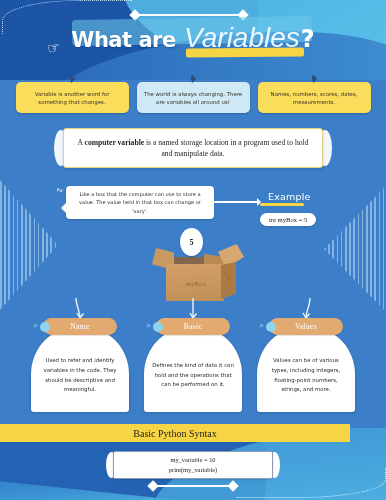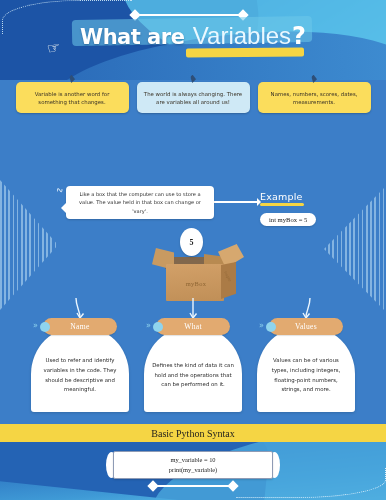--- a/index.html
+++ b/index.html
@@ -64,23 +64,24 @@
     z-index: 5;
   }
   .t-what {
     font-family: "DejaVu Sans", sans-serif;
     font-weight: 900; font-size: 21px; color: #ffffff;
     letter-spacing: -0.5px;
     text-shadow: 0 1px 2px rgba(0,40,90,.4);
   }
   .t-var {
     font-family: "Liberation Sans", sans-serif;
-    font-weight: 400; font-size: 24px; color: #eaf8ff;
+    font-weight: 400; font-size: 28px; color: #eaf8ff;
     letter-spacing: 0px; margin-left: 4px;
     position: relative;
+    font-style: italic;
   }
   .t-q {
     font-family: "DejaVu Sans", sans-serif;
     font-weight: 900; font-size: 24px; color: #ffffff; margin-left: 1px;
   }
   .t-highlight {
     position: absolute; left: 186px; top: 48px; width: 118px; height: 9px;
     background: #f5d544; border-radius: 2px; z-index: 4;
     transform: rotate(-.6deg);
   }
@@ -176,21 +177,21 @@
     content: ""; position: absolute; right: -1px; top: -3px;
     border: 4px solid transparent; border-left-color: #ffffff; border-right: 0;
   }
 
   
   .example {
     position: absolute; left: 260px; top: 191px; z-index: 6;
   }
   .ex-label {
     font-family: "DejaVu Sans", sans-serif;
-    font-size: 9.5px; color: #ffffff; letter-spacing: .2px;
+    font-size: 9.5px; color: #ffffff; letter-spacing: .2px; margin-left: 8px;
   }
   .ex-underline {
     width: 44px; height: 3px; background: #f5d544; margin-top: 1px; border-radius: 2px;
   }
   .ex-pill {
     margin-top: 7px; background: #ffffff; border-radius: 9px;
     padding: 3px 9px; display: inline-block;
     font-family: "Liberation Serif", serif;
     font-size: 6.6px; color: #1d1d1d; white-space: nowrap;
     box-shadow: 0 1px 2px rgba(0,0,0,.16);
@@ -296,21 +297,21 @@
     position: absolute; left: 150px; bottom: -40px; width: 330px; height: 110px;
     background: #4aa8dd; border-radius: 60% 40% 0 0; transform: rotate(-6deg); opacity:.8;
   }
   .dots-btm {
     position: absolute; right: 0px; bottom: 2px; width: 150px; height: 30px;
     border-bottom: 1.6px dotted #e3f3fc;
     border-right: 1.6px dotted #e3f3fc;
     border-radius: 0 0 60% 0; opacity: .95;
   }
   .syntax-banner {
-    position: absolute; left: 0; top: 424px; width: 386px; height: 18px;
+    position: absolute; left: 0; top: 424px; width: 350px; height: 18px;
     background: #f5d544; z-index: 6;
     display: flex; align-items: center; justify-content: center;
     font-family: "Liberation Serif", serif; font-size: 10px; color: #1d1d1d;
   }
   .codewrap { position: absolute; left: 113px; top: 451px; width: 160px; height: 28px; z-index: 7; }
   .code-ear {
     position: absolute; top: 1px; width: 11px; height: 26px;
     background: #ffffff; border-radius: 50%;
   }
   .code-ear.l { left: -7px; }
@@ -365,20 +366,27 @@
     <div class="note note-b">
       <span class="pin"></span>
       <span>The world is always changing. There are variables all around us!</span>
     </div>
     <div class="note note-y">
       <span class="pin"></span>
       <span>Names, numbers, scores, dates, measurements.</span>
     </div>
   </div>
 
+  <div class="defwrap">
+    <div class="def-ear l"></div>
+    <div class="def-ear r"></div>
+    <div class="def">
+      <span><span>A </span><b>computer variable</b><span> is a named storage location in a program used to hold and manipulate data.</span></span>
+    </div>
+  </div>
 
   <div class="scribble">∿</div>
   <div class="callout">
     <span>Like a box that the computer can use to store a value. The value held in that box can change or 'vary'.</span>
   </div>
   <div class="conn"></div>
 
   <div class="example">
     <div class="ex-label">Example</div>
     <div class="ex-underline"></div>
@@ -418,21 +426,21 @@
       <svg class="arrow-down" viewBox="0 0 12 20">
         <path d="M6 0 C6 9, 6 13, 6 19" stroke="#eaf6ff" stroke-width="1.4" fill="none"></path>
         <path d="M3 15 L6 20 L9.5 15.5" stroke="#eaf6ff" stroke-width="1.4" fill="none"></path>
       </svg>
       <div class="card-body">
         <span>Defines the kind of data it can hold and the operations that can be performed on it.</span>
       </div>
       <div class="card-pill">
         <span class="pill-dot"></span>
         <span class="pill-chev">»</span>
-        <span class="card-pill-label">What</span>
+        <span class="card-pill-label">Basic</span>
       </div>
     </div>
 
     <div class="card">
       <svg class="arrow-down" viewBox="0 0 12 20">
         <path d="M10 0 C10 9, 6 13, 6 19" stroke="#eaf6ff" stroke-width="1.4" fill="none"></path>
         <path d="M3 15 L6 20 L9.5 15.5" stroke="#eaf6ff" stroke-width="1.4" fill="none"></path>
       </svg>
       <div class="card-body">
         <span>Values can be of various types, including integers, floating-point numbers, strings, and more.</span>

